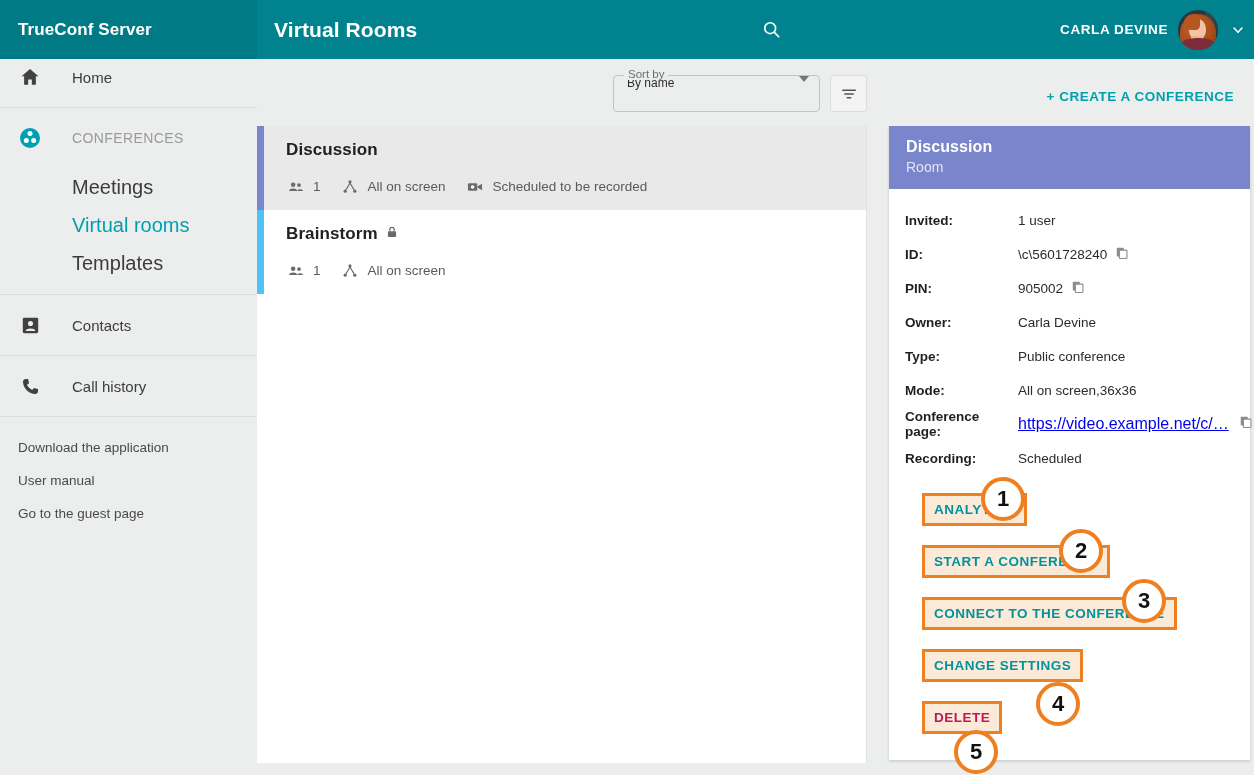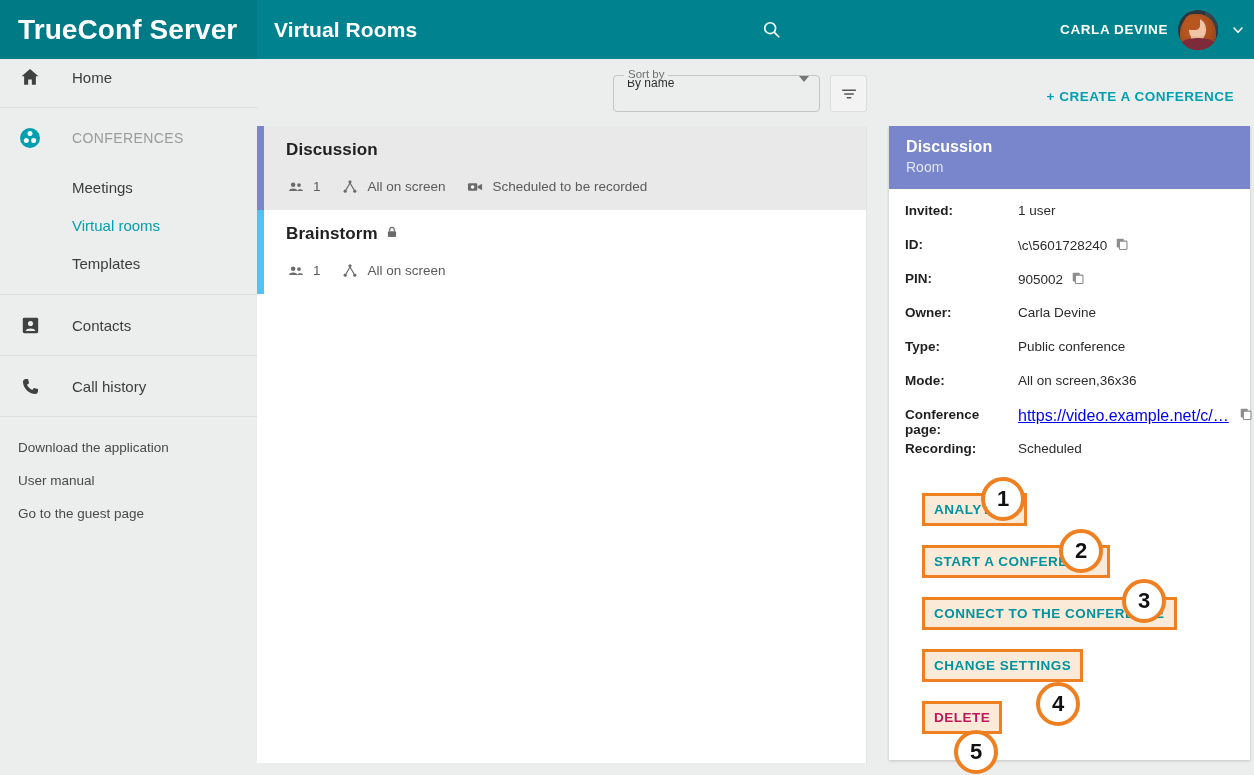--- a/index.html
+++ b/index.html
@@ -14,21 +14,21 @@
 
   
   .topbar {
     position: absolute; left: 0; top: 0; width: 1254px; height: 59px;
     background: #00838f; display: flex; align-items: center;
     z-index: 30;
   }
   .brand {
     width: 257px; height: 59px; background: #007a85;
     display: flex; align-items: center; padding-left: 18px;
-    color: #fff; font-size: 28px; font-weight: bold; letter-spacing: .1px;
+    color: #fff; font-size: 17px; font-weight: bold; letter-spacing: .1px;
   }
   .page-title {
     color: #fff; font-size: 21px; font-weight: bold;
     margin-left: 17px; letter-spacing: .1px;
   }
   .search-btn {
     position: absolute; left: 756px; top: 14px;
     width: 30px; height: 30px; display: flex;
     align-items: center; justify-content: center; cursor: pointer;
   }
@@ -66,21 +66,21 @@
   .side-sec:last-of-type { border-bottom: none; }
   .side-row {
     display: flex; align-items: center; height: 40px;
     padding-left: 18px; cursor: pointer;
   }
   .side-row.tall { height: 60px; }
   .side-ico { width: 24px; height: 24px; flex: none; display:flex; align-items:center; justify-content:center; }
   .side-label { margin-left: 30px; font-size: 15px; color: #3c3c3c; }
   .side-label.caps { font-size: 14px; color: #9a9a9a; letter-spacing: .4px; }
   .sub-row { height: 38px; display: flex; align-items: center; padding-left: 72px; cursor: pointer; }
-  .sub-row .sub-label { font-size: 15px; color: #3c3c3c; }
+  .sub-row .sub-label { font-size: 20px; color: #3c3c3c; }
   .sub-row.active .sub-label { color: #00a0b0; }
   .side-links { padding-top: 14px; }
   .side-link { display: block; padding: 9px 0 9px 18px; font-size: 13.5px; color: #4a4a4a; cursor: pointer; }
 
   
   .toolbar {
     position: absolute; left: 257px; top: 59px; width: 997px; height: 67px;
     background: #eceded; z-index: 10;
   }
   .sortfield {
@@ -130,21 +130,21 @@
   .detail {
     position: absolute; left: 889px; top: 126px; width: 361px; height: 634px;
     background: #fff; box-shadow: 0 1px 3px rgba(0,0,0,.18);
   }
   .detail-head {
     height: 63px; background: #7986cb; padding: 12px 0 0 17px; color: #fff;
   }
   .detail-head .dh-title { font-size: 16px; font-weight: bold; letter-spacing: .1px; }
   .detail-head .dh-sub { font-size: 14px; color: #e3e5f4; margin-top: 3px; }
   .detail-body { padding: 14px 0 0 16px; }
-  .drow { display: flex; align-items: flex-start; height: 34px; }
+  .drow { display: flex; align-items: center; height: 34px; }
   .dlabel { width: 113px; font-size: 13.5px; font-weight: bold; color: #1f1f1f; flex: none; }
   .dval { font-size: 13.5px; color: #2b2b2b; display: flex; align-items: center; gap: 8px;
           min-width: 0; }
   .copy-ico { cursor: pointer; flex: none; }
   .cplink-wrap { display: flex; align-items: center; width: 225px; gap: 10px; }
 
   
   .actions { position: relative; margin-top: 18px; }
   .act {
     position: relative; display: inline-flex; align-items: center;

